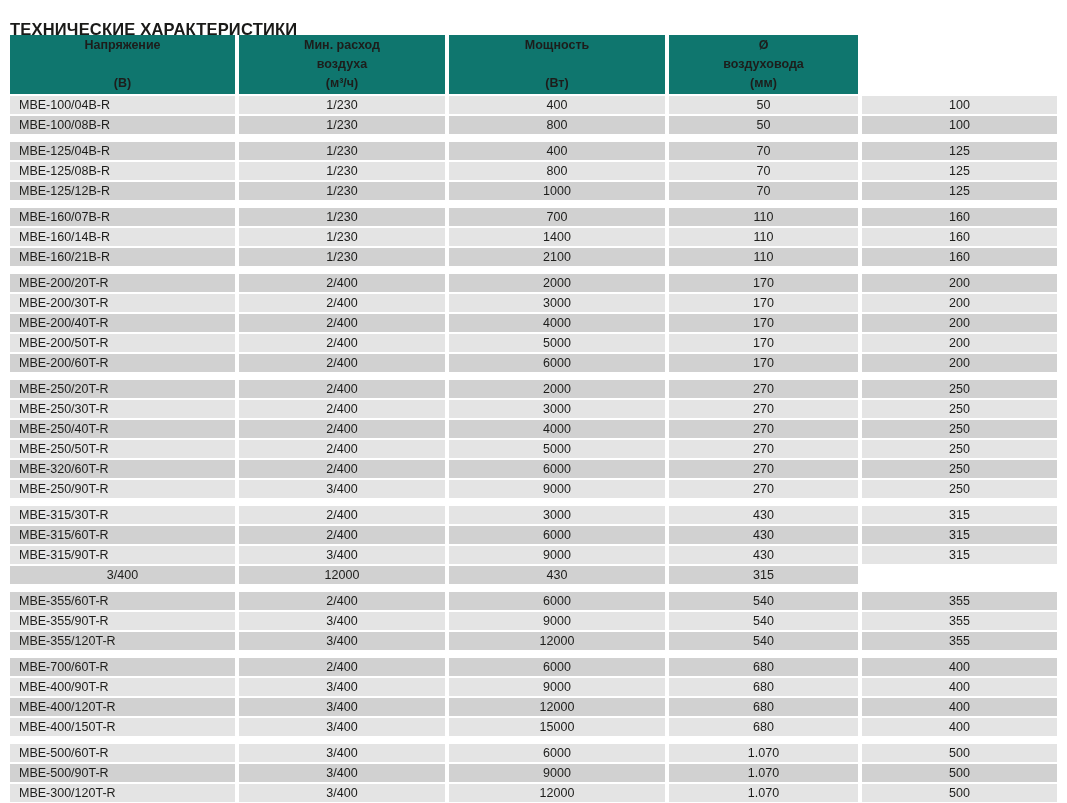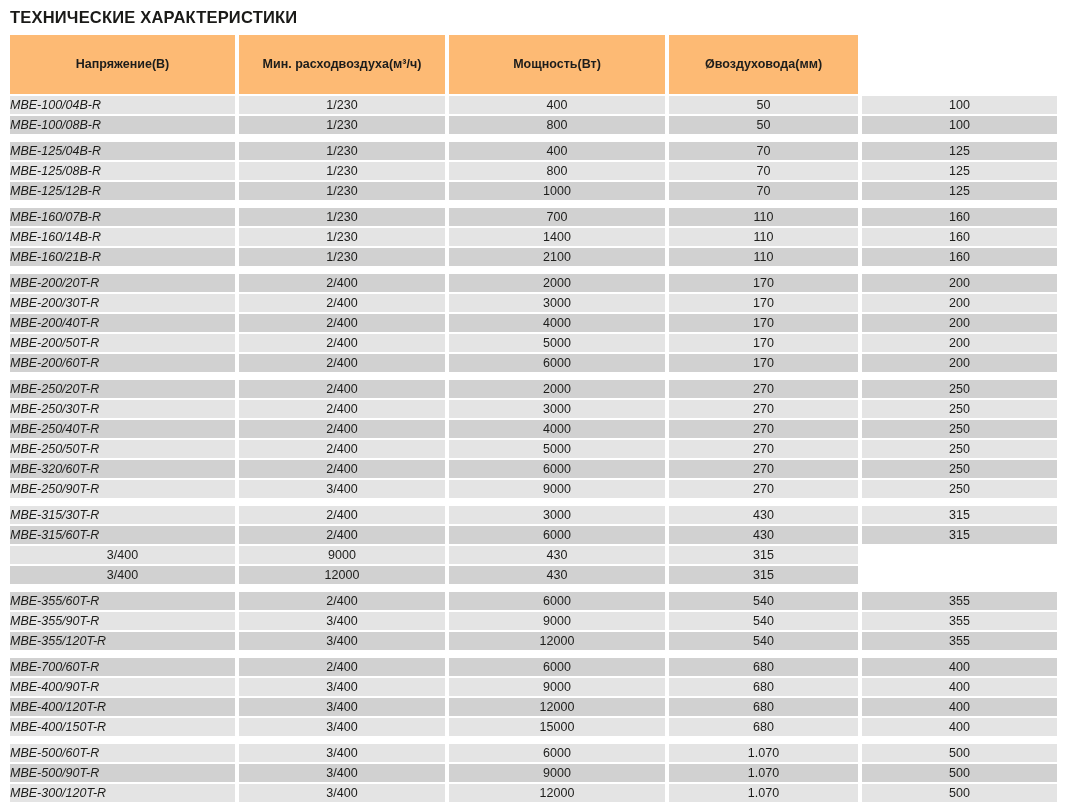--- a/index.html
+++ b/index.html
@@ -9,44 +9,44 @@
     width: 1067px;
     height: 803px;
     background: #ffffff;
     font-family: "Liberation Sans", sans-serif;
     color: #1d1d1b;
     overflow: hidden;
   }
   .title {
     position: absolute;
     left: 10px;
-    top: 8px;
+    top: 20px;
     font-size: 16.5px;
     font-weight: bold;
     letter-spacing: 0.2px;
     color: #1a1a18;
     white-space: nowrap;
   }
   .spec-table {
     position: absolute;
     left: 10px;
     top: 35px;
     width: 1047px;
   }
   .grid-row {
     display: grid;
     grid-template-columns: 225px 206px 216px 189px 195px;
     column-gap: 4px;
   }
   .header-row { margin-bottom: 2px; }
   .hcell {
     height: 59px;
-    background: #fdba74;
+    background: #0f766e;
     display: flex;
-    flex-direction: row;
+    flex-direction: column;
     align-items: center;
     justify-content: center;
     font-size: 12.5px;
     font-weight: bold;
     text-align: center;
   }
   .hline {
     height: 19px;
     line-height: 19px;
     white-space: nowrap;
@@ -55,21 +55,21 @@
   .cell {
     height: 18px;
     display: flex;
     align-items: center;
     justify-content: center;
     font-size: 12.5px;
     white-space: nowrap;
   }
   .cell.model {
     justify-content: flex-start;
-    font-style: italic;
+    padding-left: 9px;
   }
   .row.light .cell { background: #e4e4e4; }
   .row.dark  .cell { background: #d1d1d1; }
   .group-spacer { height: 6px; }
 </style>
 </head>
 <body>
 
 <div class="page">
 
@@ -247,20 +247,21 @@
           <div class="cell">315</div>
         </div>
         <div class="grid-row row dark">
           <div class="cell model">MBE-315/60T-R</div>
           <div class="cell">2/400</div>
           <div class="cell">6000</div>
           <div class="cell">430</div>
           <div class="cell">315</div>
         </div>
         <div class="grid-row row light">
+          <div class="cell model">MBE-315/90T-R</div>
           <div class="cell">3/400</div>
           <div class="cell">9000</div>
           <div class="cell">430</div>
           <div class="cell">315</div>
         </div>
         <div class="grid-row row dark">
           <div class="cell">3/400</div>
           <div class="cell">12000</div>
           <div class="cell">430</div>
           <div class="cell">315</div>

